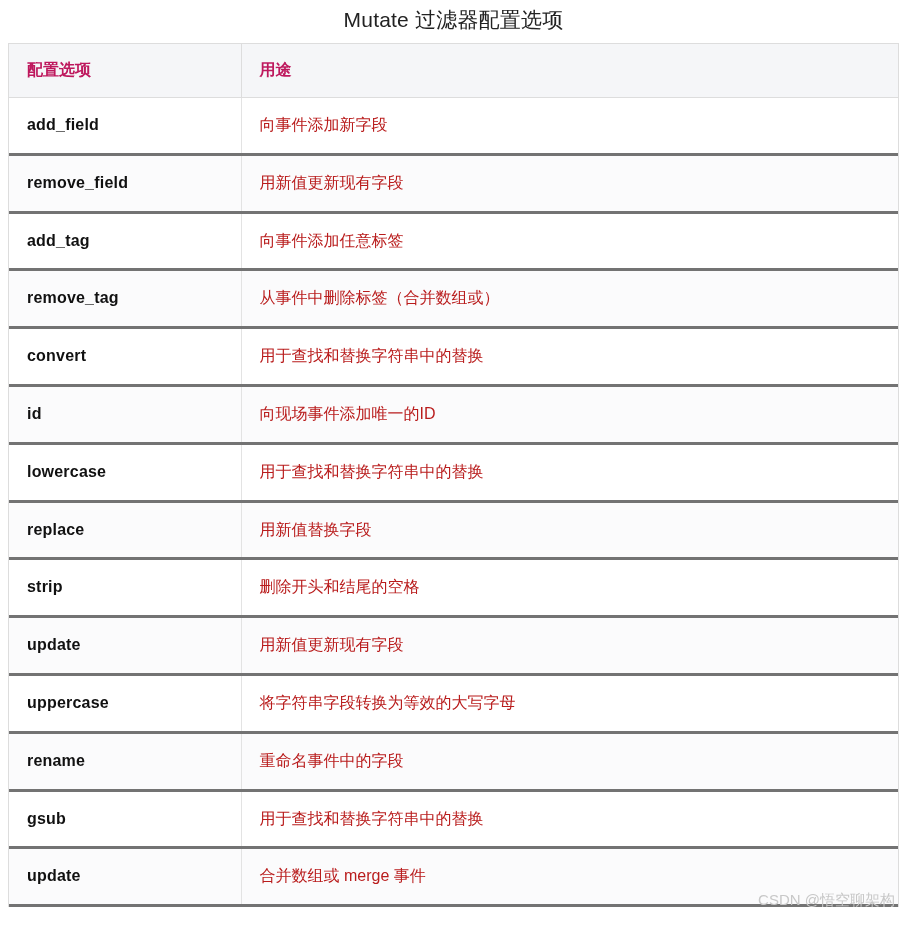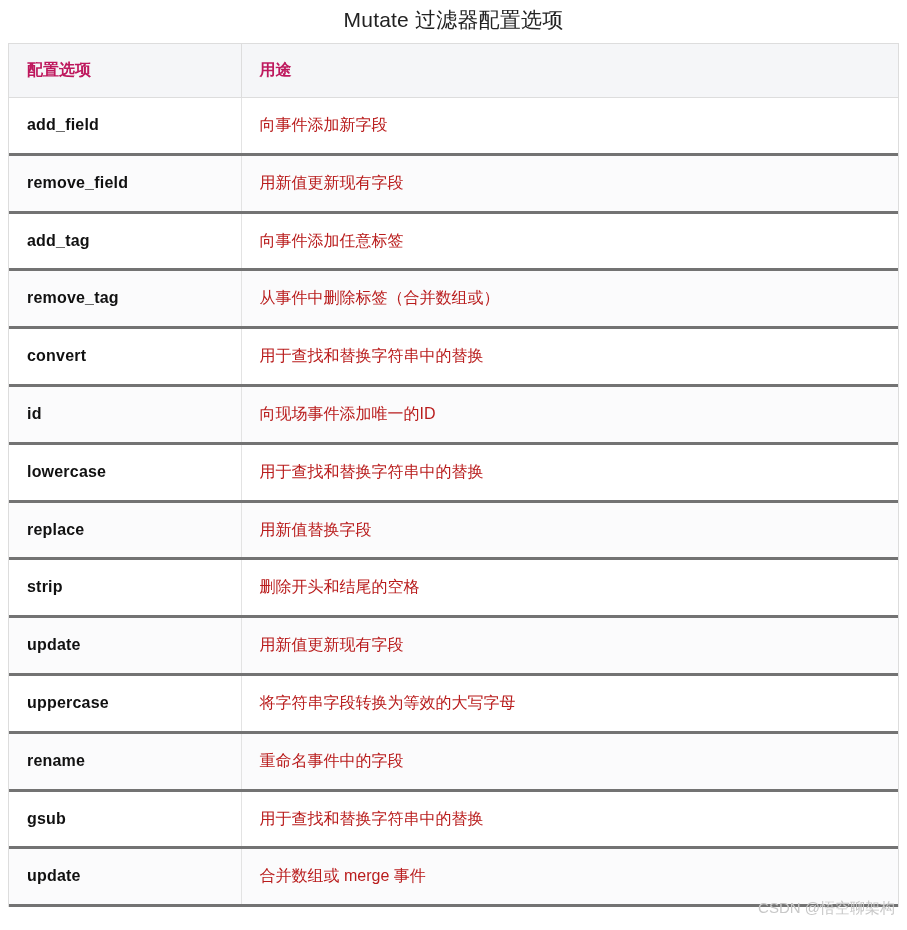--- a/index.html
+++ b/index.html
@@ -77,21 +77,21 @@
   }
   table.cfg-table tbody tr:nth-child(even) {
     background: #fbfbfc;
   }
   table.cfg-table tbody tr:nth-child(odd) {
     background: #ffffff;
   }
   .watermark {
     position: absolute;
     right: 12px;
-    bottom: 12px;
+    bottom: 20px;
     font-size: 15px;
     color: #c8c8c8;
     font-family: "Liberation Sans", sans-serif;
     white-space: nowrap;
     pointer-events: none;
   }
 </style>
 </head>
 <body>
 

